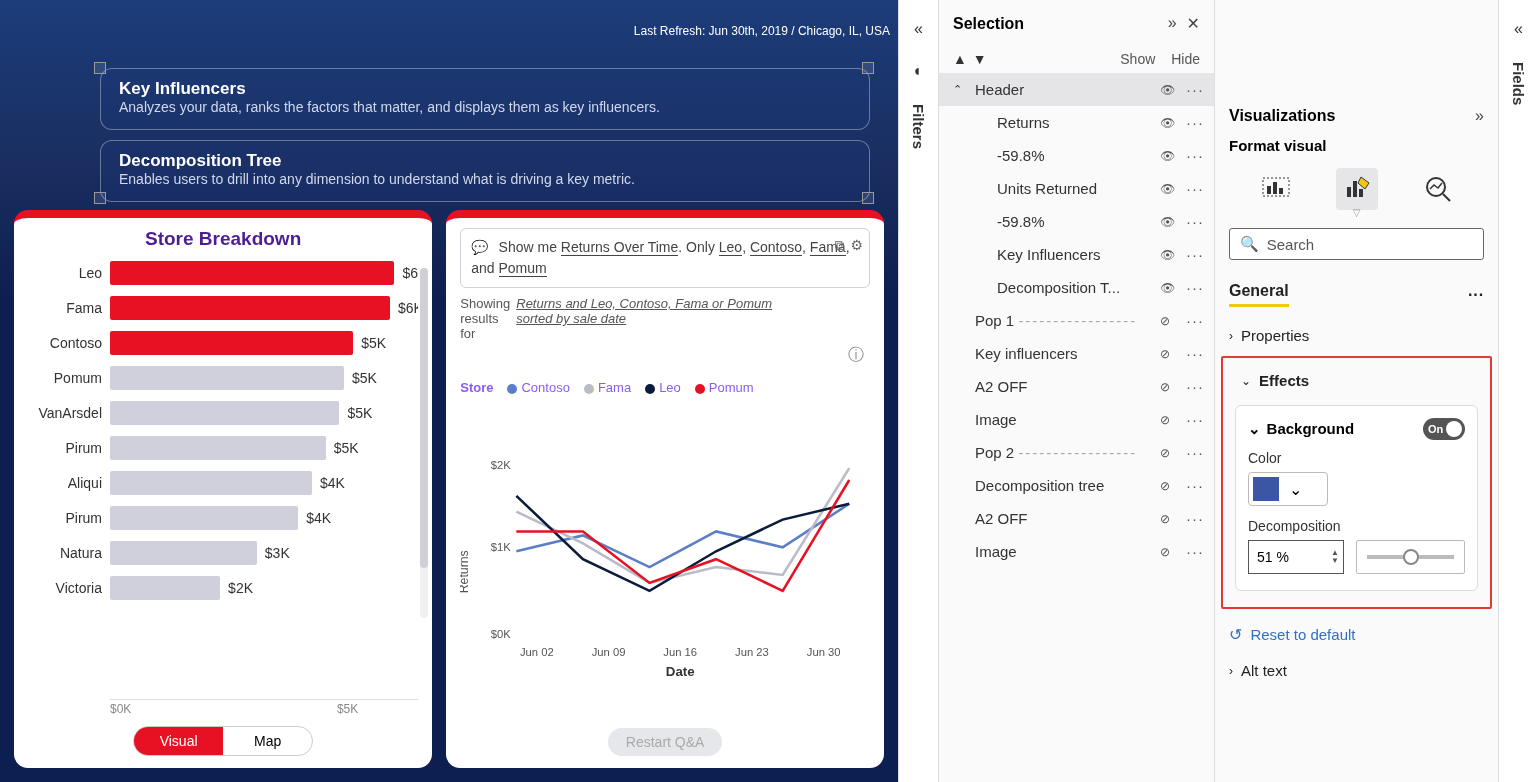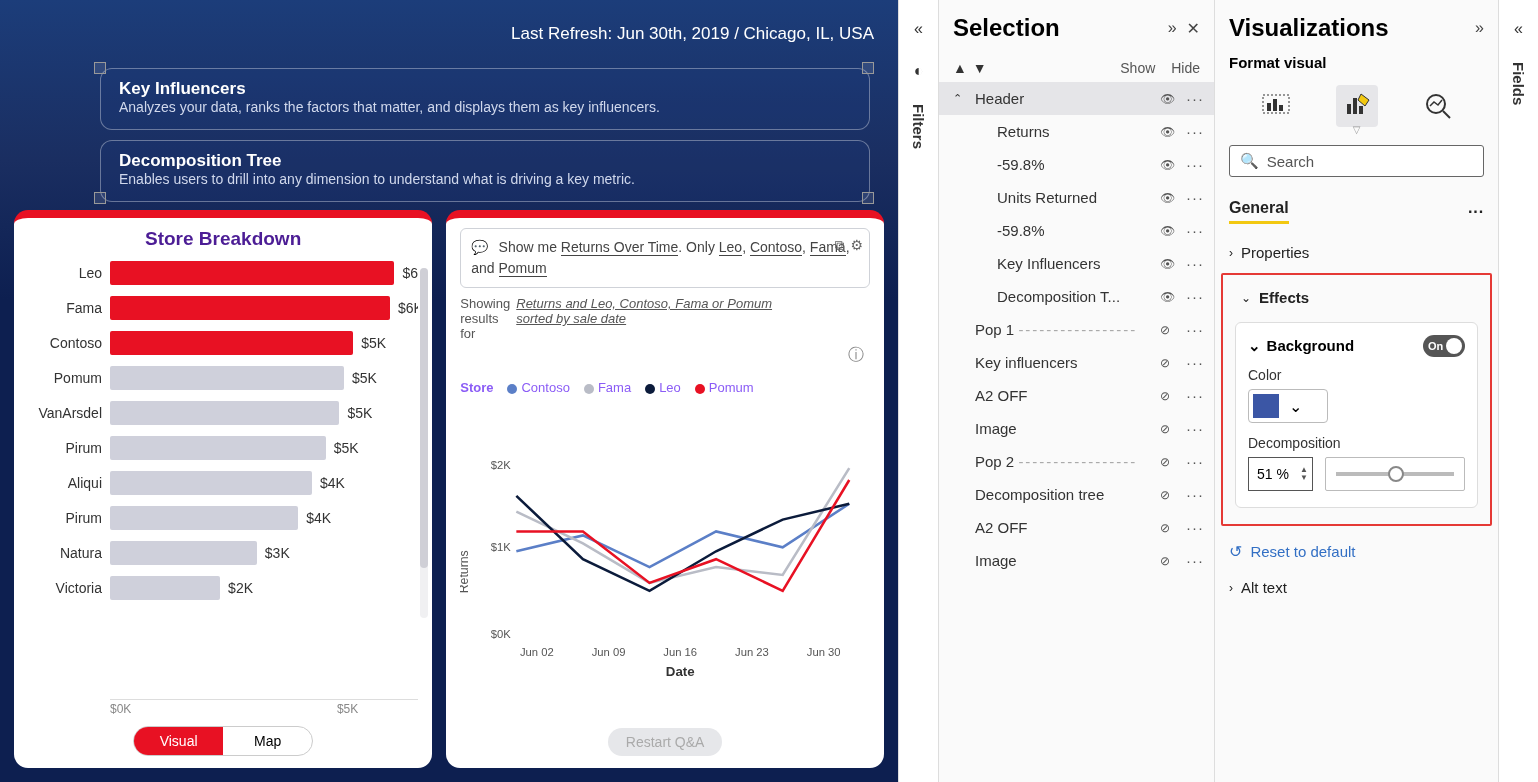--- a/index.html
+++ b/index.html
@@ -1,18 +1,18 @@
 <!DOCTYPE html>
 <html><head>
 <meta charset="utf-8">
 <style>
   * { box-sizing: border-box; margin: 0; padding: 0; font-family: "Segoe UI", Arial, sans-serif; }
   body { width: 1538px; height: 782px; overflow: hidden; background: #fff; display: flex; }
   .canvas { width: 898px; height: 100%; background: linear-gradient(180deg,#1c3d7a 0%, #1a2e61 160px, #0d1f50 300px); position: relative; overflow: hidden;}
-  .refresh { position:absolute; top:24px; right:24px; color:#fff; font-size:17px;}
+  .refresh { position:absolute; top:24px; right:8px; color:#fff; font-size:12px;}
   .info-cards { position:absolute; top:68px; left:100px; right:28px;}
   .info-card { border:1px solid rgba(255,255,255,0.35); border-radius:12px; padding:10px 18px 14px; margin-bottom:10px; background:rgba(30,60,130,0.2);}
   .info-card h3 { color:#fff; font-weight:600; font-size:17px;}
   .info-card p { color:#d0d8ec; font-size:14px;}
   .sel-handle { position:absolute; width:12px; height:12px; border:1px solid #999; background:rgba(255,255,255,0.1);}
   .sel-tl{top:62px; left:94px;} .sel-tr{top:62px; right:24px;} .sel-bl{top:192px; left:94px;} .sel-br{top:192px; right:24px;}
   .vis-row { position:absolute; top:210px; left:14px; right:14px; bottom:14px; display:flex; gap:14px;}
   .vis-card { background:#fff; border-radius:14px; border-top:8px solid #e81123; flex:1; display:flex; flex-direction:column; padding:10px 14px 12px; position:relative;}
   .vis-title { text-align:center; font-weight:700; font-size:19px; color:#4c1d95; margin-bottom:8px;}
   .bars-area { flex:1; position:relative; padding-right:10px; overflow:hidden;}
@@ -38,23 +38,23 @@
   .chart-svg { flex:1; margin-top:8px;}
   .restart { margin:8px auto 0; background:#e6e7ea; color:#aaa; border-radius:16px; padding:6px 18px; width:fit-content; font-size:14px;}
   .scroll-track { position:absolute; right:4px; top:50px; width:8px; height:350px; background:#f0f0f2; border-radius:4px;}
   .scroll-thumb { position:absolute; right:4px; top:50px; width:8px; height:300px; background:#cfcfd6; border-radius:4px;}
 
   .side-rail { width:40px; border-left:1px solid #ddd; display:flex; flex-direction:column; align-items:center; padding-top:20px; gap:24px; color:#333;}
   .side-rail .v { writing-mode:vertical-rl; font-size:15px; font-weight:600;}
 
   .panel { border-left:1px solid #ddd; height:100%; display:flex; flex-direction:column; background:#fafafa;}
   .sel-panel { width:276px;}
-  .vis-panel { width:284px; position:relative;}
+  .vis-panel { width:284px; position:relative;justify-content:center;}
   .panel-head { display:flex; justify-content:space-between; align-items:center; padding:14px 14px 8px; }
-  .panel-head h2 { font-size:24px; font-weight:600;}
+  .panel-head h2 { font-size:16px; font-weight:600;}
   .head-icons { display:flex; gap:10px; color:#444;}
   .tabs { display:flex; padding:0 14px; gap:40px; border-bottom:1px solid #e0e0e0; font-size:15px; }
   .tab { padding:8px 0 10px; color:#555; }
   .tab.active { color:#000; font-weight:600; border-bottom:3px solid #f2c811; margin-bottom:-1px;}
   .sel-controls { display:flex; justify-content:space-between; padding:10px 14px 6px; font-size:14px; color:#555; align-items:center;}
   .sel-controls .arrows { display:flex; gap:6px; color:#333;}
   .sel-list { flex:1; overflow:auto;}
   .sel-item { display:flex; align-items:center; padding:8px 10px 8px 14px; font-size:15px; color:#333; gap:8px;}
   .sel-item.selected { background:#e5e5e8;}
   .sel-item .chev { width:14px; font-size:11px; color:#333;}
@@ -77,21 +77,21 @@
   .collapse .chev { font-size:12px;}
   .highlight-box { border:2px solid #e53935; margin:2px 6px 6px; padding:4px 4px 10px; border-radius:2px;}
   .bg-card { background:#fff; border:1px solid #ddd; border-radius:6px; margin:6px 8px; padding:12px 12px 16px;}
   .bg-head { display:flex; justify-content:space-between; align-items:center; font-weight:600; font-size:15px; margin-bottom:10px;}
   .toggle-sw { width:42px; height:22px; background:#555; border-radius:11px; position:relative; color:#fff; font-size:11px; display:flex; align-items:center; padding-left:5px;}
   .toggle-sw::after { content:""; position:absolute; right:3px; top:3px; width:16px; height:16px; background:#fff; border-radius:50%;}
   .color-lbl { font-size:14px; color:#333; margin-bottom:6px;}
   .color-pick { width:80px; height:34px; border:1px solid #bbb; border-radius:4px; display:flex; align-items:center; padding:4px; gap:10px; margin-bottom:12px;}
   .color-sw { width:26px; height:24px; background:#3b56a5;}
   .trans-row { display:flex; gap:12px; align-items:center;}
-  .spin { width:65px; height:34px; border:1px solid #555; display:flex; align-items:center; padding:0 4px 0 8px; font-size:14px; justify-content:space-between;}
+  .spin { width:96px; height:34px; border:1px solid #555; display:flex; align-items:center; padding:0 4px 0 8px; font-size:14px; justify-content:space-between;}
   .spin .arr { display:flex; flex-direction:column; font-size:8px; line-height:8px; color:#555;}
   .slider { flex:1; height:34px; border:1px solid #bbb; border-radius:2px; position:relative; display:flex; align-items:center; padding:0 10px;}
   .slider-track { height:4px; background:#bbb; width:100%; position:relative;}
   .slider-thumb { position:absolute; left:51%; top:50%; transform:translate(-50%,-50%); width:16px; height:16px; background:#fff; border:2px solid #888; border-radius:50%;}
   .reset-row { display:flex; align-items:center; gap:8px; padding:10px 14px 8px; color:#326fc4; font-size:15px;}
   .reset-row .ico { color:#326fc4; font-size:16px;}
 </style>
 </head>
 <body>
 

